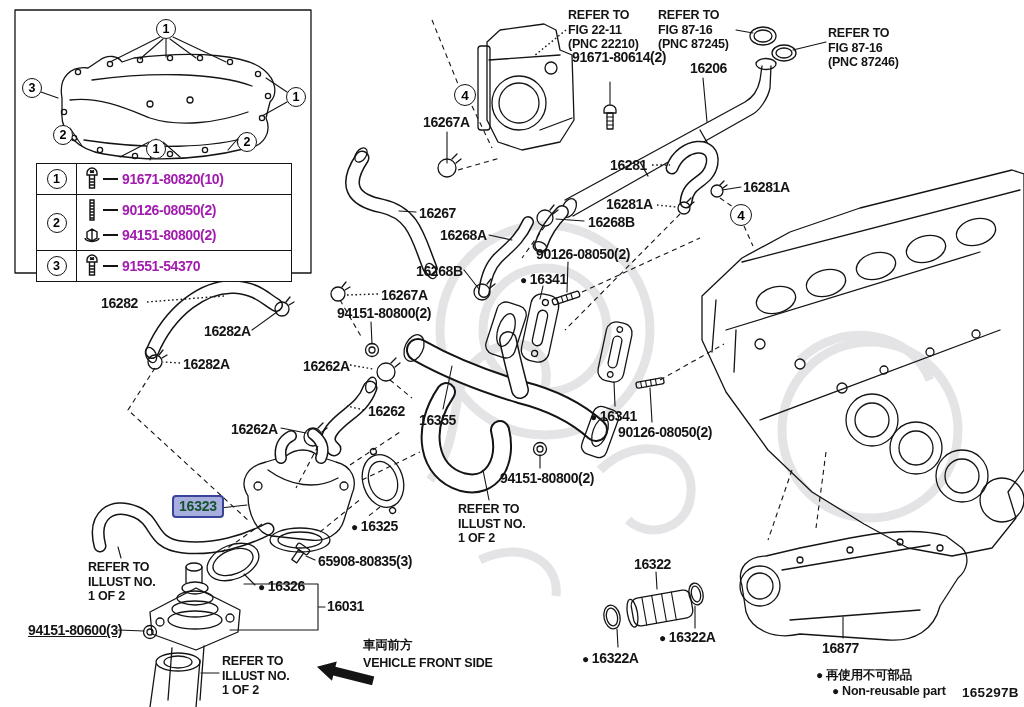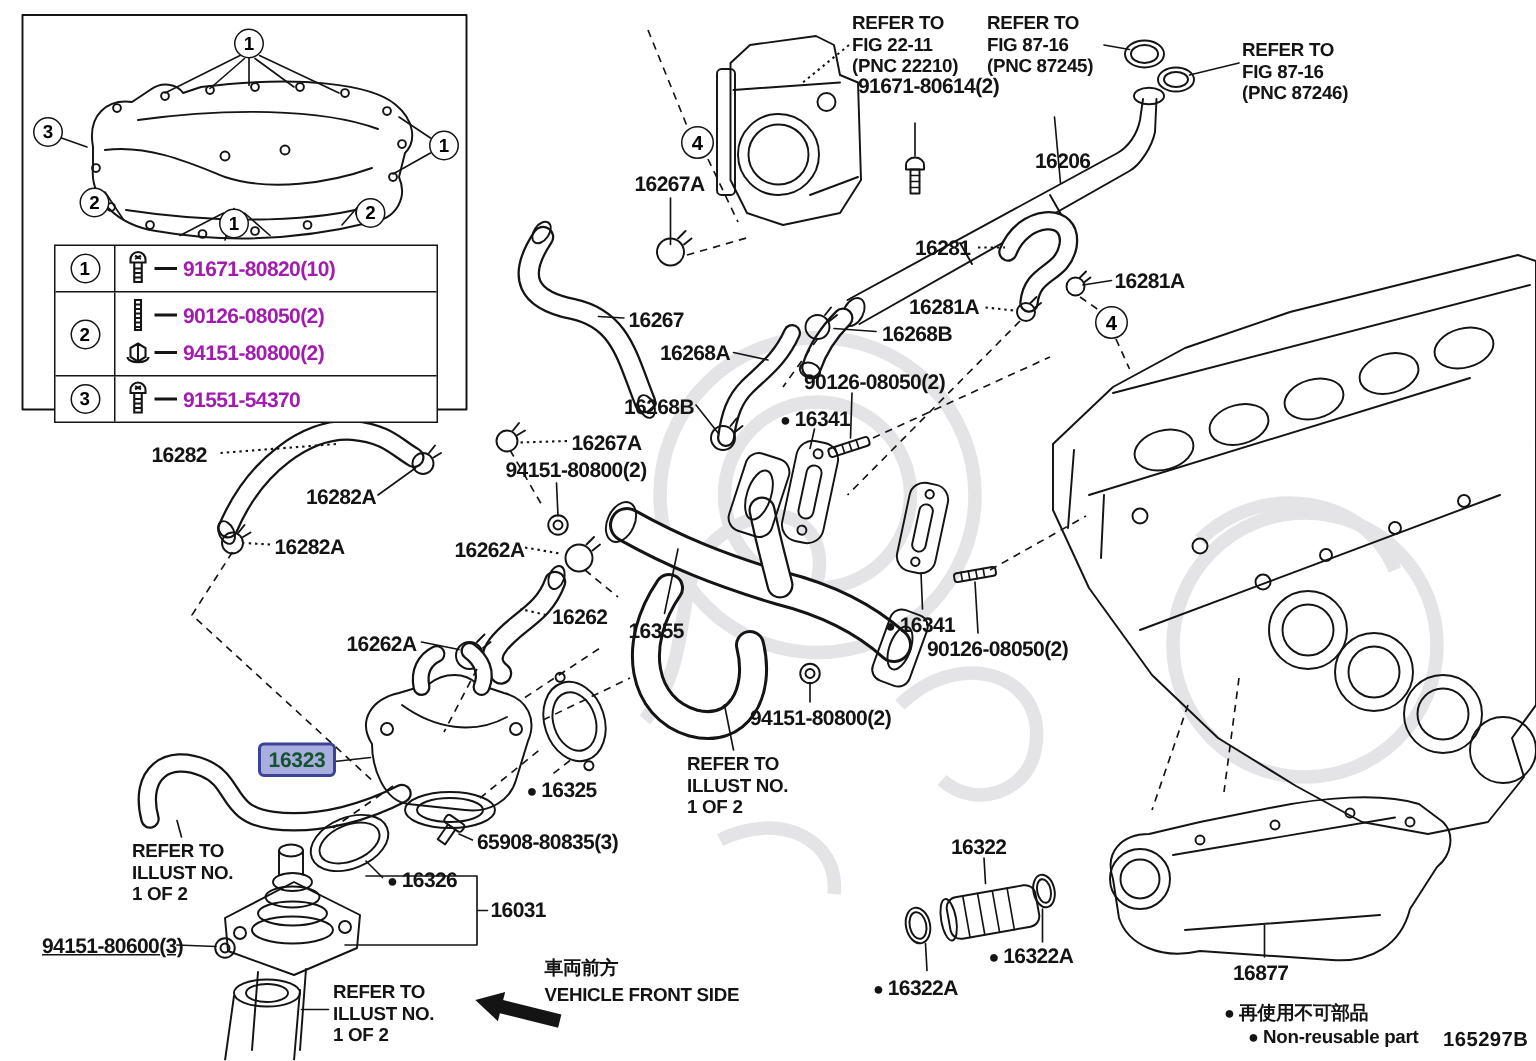--- a/index.html
+++ b/index.html
@@ -460,21 +460,21 @@
 1 OF 2</span></div>
       <div class="label note" style="left: 88px; top: 560px;"><span>REFER TO
 ILLUST NO.
 1 OF 2</span></div>
       <div class="label note" style="left: 222px; top: 654px;"><span>REFER TO
 ILLUST NO.
 1 OF 2</span></div>
       <div class="label note" style="left: 363px; top: 638px;"><span>車両前方</span></div>
       <div class="label note" style="left: 363px; top: 656px;"><span>VEHICLE FRONT SIDE</span></div>
       <div class="label part" style="left: 572px; top: 49px;"><span>91671-80614(2)</span></div>
-      <div class="label part" style="left: 690px; top: 60px; margin-top: 39px;"><span>16206</span></div>
+      <div class="label part" style="left: 690px; top: 60px;"><span>16206</span></div>
       <div class="label part" style="left: 423px; top: 114px;"><span>16267A</span></div>
       <div class="label part" style="left: 610px; top: 157px;"><span>16281</span></div>
       <div class="label part" style="left: 743px; top: 179px;"><span>16281A</span></div>
       <div class="label part" style="left: 606px; top: 196px;"><span>16281A</span></div>
       <div class="label part" style="left: 588px; top: 214px;"><span>16268B</span></div>
       <div class="label part" style="left: 419px; top: 205px; text-align: center;"><span>16267</span></div>
       <div class="label part" style="left: 440px; top: 227px;"><span>16268A</span></div>
       <div class="label part" style="left: 536px; top: 246px;"><span>90126-08050(2)</span></div>
       <div class="label part" style="left: 520px; top: 271px;"><span class="dotmark">●</span><span>16341</span></div>
       <div class="label part" style="left: 416px; top: 263px;"><span>16268B</span></div>

